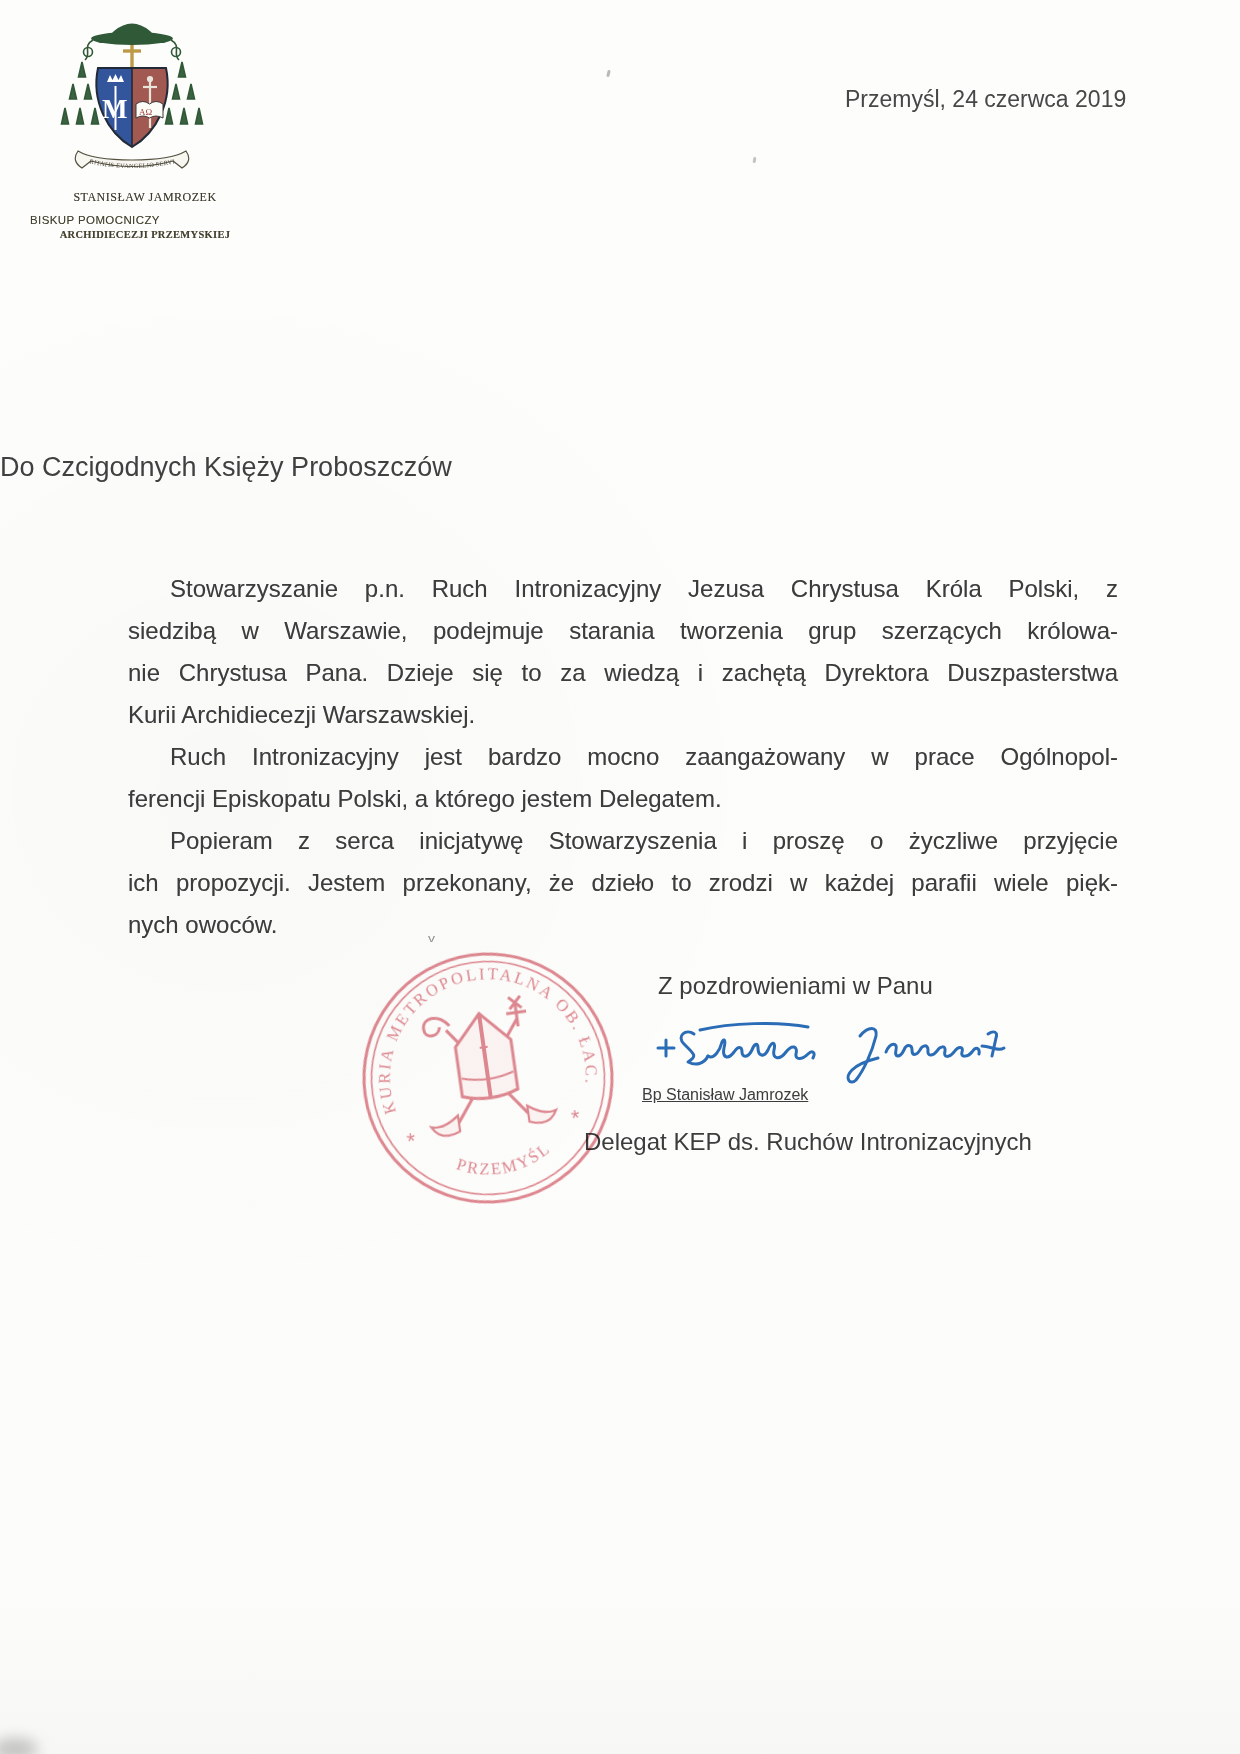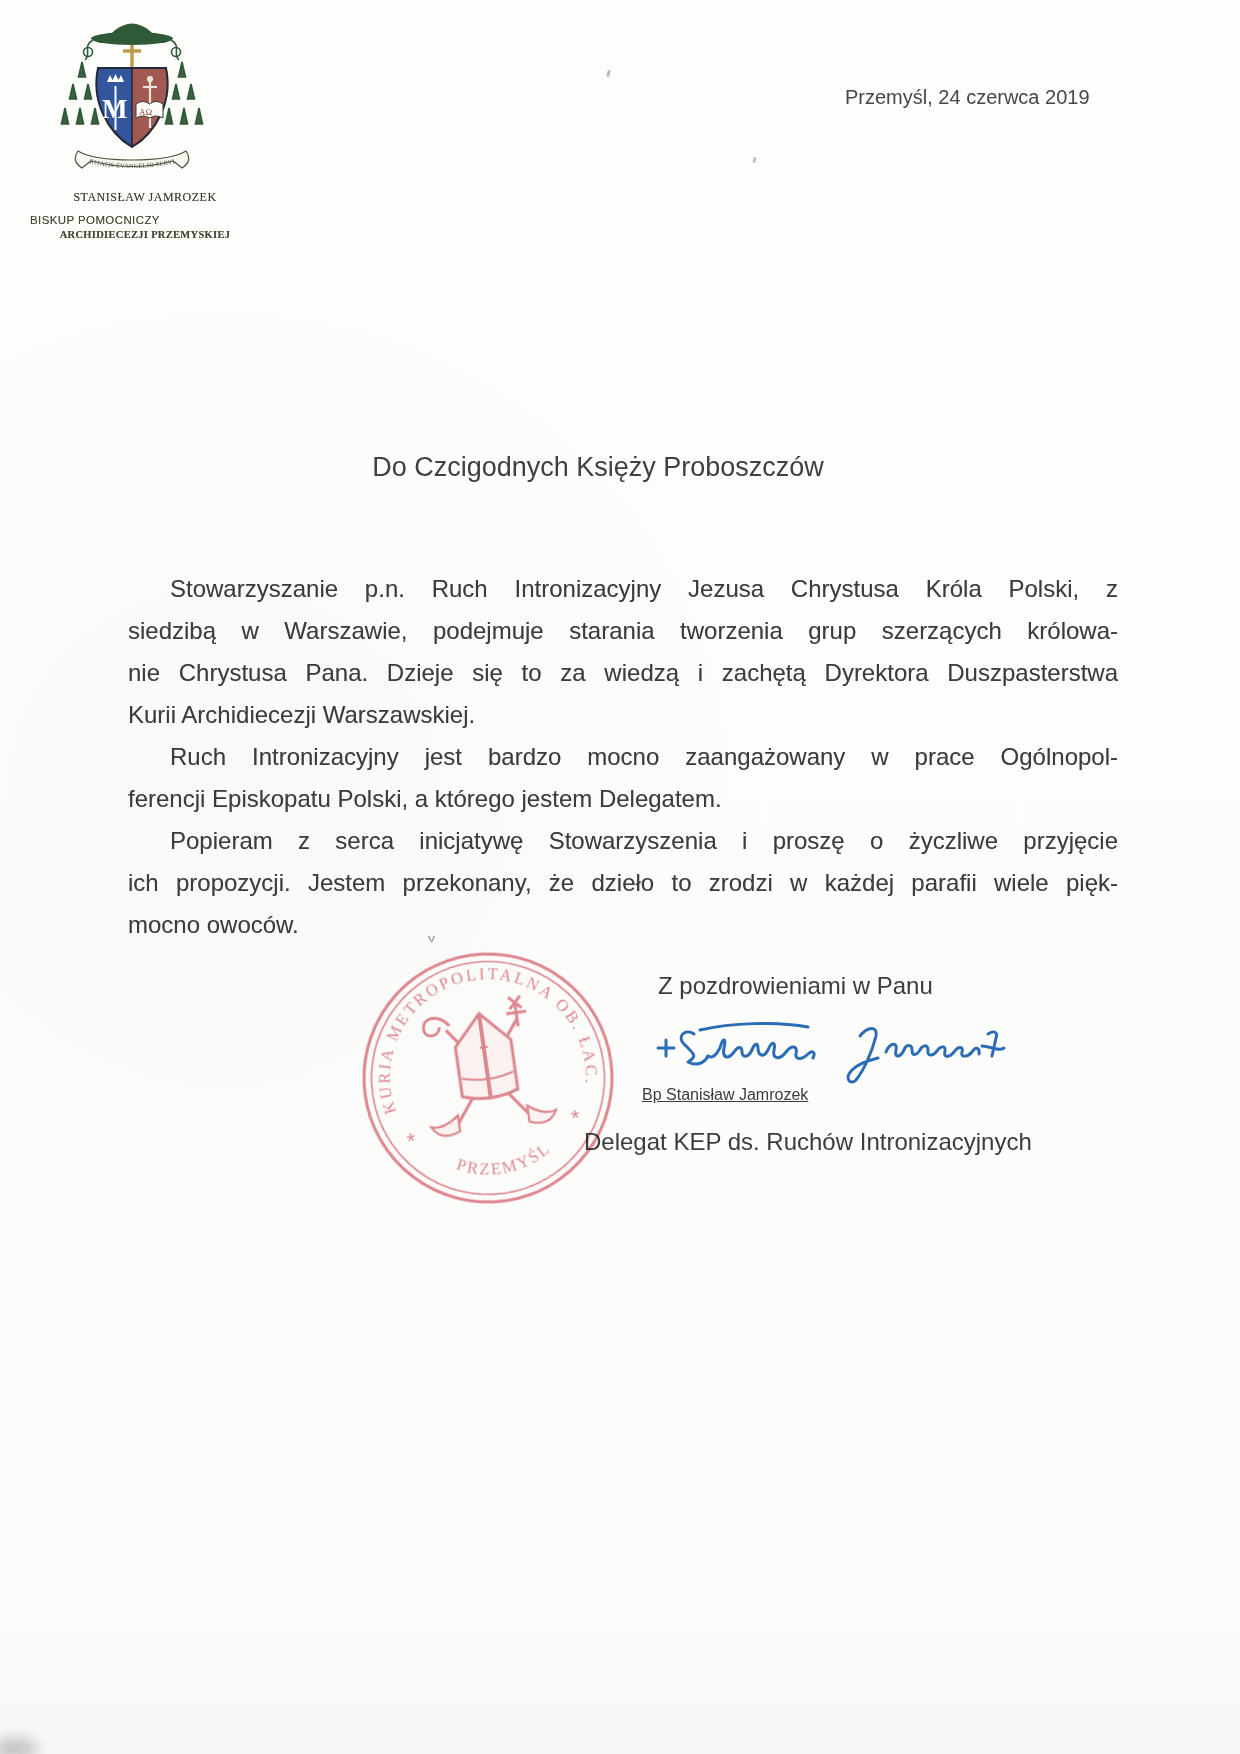--- a/index.html
+++ b/index.html
@@ -17,22 +17,22 @@
   .lh-name{position:absolute;left:30px;top:190px;width:230px;text-align:center;
     font-family:"Liberation Serif", serif;font-size:12px;letter-spacing:.5px;color:#3e3b2e;
     text-shadow:0 0 .6px rgba(62,59,46,.5);}
   .lh-t1{position:absolute;left:30px;top:214px;width:230px;text-align:left;
     font-family:Liberation Sans, sans-serif;font-size:11.5px;letter-spacing:.4px;color:#45422f;
     text-shadow:0 0 .6px rgba(62,59,46,.45);}
   .lh-t2{position:absolute;left:30px;top:229px;width:230px;text-align:center;
     font-family:"Liberation Serif", serif;font-size:10.5px;letter-spacing:.3px;color:#45422f;
     text-shadow:0 0 .6px rgba(62,59,46,.45);font-weight:bold;}
   
-  .dateline{position:absolute;left:845px;top:86px;font-size:20px;color:#474747;}
-  .salutation{position:absolute;left:0;top:452px;width:1196px;text-align:center;
+  .dateline{position:absolute;left:845px;top:86px;font-size:23px;color:#474747;}
+  .salutation{position:absolute;left:0;top:452px;width:1196px;
     font-size:27px;color:#404040;}
   .bodytext{position:absolute;left:128px;top:557px;width:990px;
     font-size:24px;line-height:42px;color:#3c3c3c;
     text-shadow:0 0 .5px rgba(60,60,60,.3);margin-top:11px;}
   .line{text-align:justify;text-align-last:left;}
   .line.j{text-align-last:justify;}
   .line.i{text-indent:42px;}
   .valediction{position:absolute;left:658px;top:972px;font-size:24px;color:#3c3c3c;}
   .sig-name{position:absolute;left:642px;top:1086px;font-size:16px;color:#3c3c3c;text-decoration:underline;}
   .sig-role{position:absolute;left:584px;top:1128px;font-size:24px;color:#3c3c3c;text-align:right;}
@@ -129,21 +129,21 @@
 
   <div class="bodytext">
     <div class="line j i">Stowarzyszanie p.n. Ruch Intronizacyjny Jezusa Chrystusa Króla Polski, z</div>
     <div class="line j">siedzibą w Warszawie, podejmuje starania tworzenia grup szerzących królowa-</div>
     <div class="line j">nie Chrystusa Pana. Dzieje się to za wiedzą i zachętą Dyrektora Duszpasterstwa</div>
     <div class="line">Kurii Archidiecezji Warszawskiej.</div>
     <div class="line j i">Ruch Intronizacyjny jest bardzo mocno zaangażowany w prace Ogólnopol-</div>
     <div class="line">ferencji Episkopatu Polski, a którego jestem Delegatem.</div>
     <div class="line j i">Popieram z serca inicjatywę Stowarzyszenia i proszę o życzliwe przyjęcie</div>
     <div class="line j">ich propozycji. Jestem przekonany, że dzieło to zrodzi w każdej parafii wiele pięk-</div>
-    <div class="line">mocno owoców.</div>
+    <div class="line">nych owoców.</div>
   </div>
 
   <div class="valediction">Z pozdrowieniami w Panu</div>
 
   <svg class="signature" viewBox="0 0 400 80" xmlns="http://www.w3.org/2000/svg" aria-label="+ Stanisław Jamrozek">
     <g stroke="#2b6cb6" stroke-width="3" fill="none" stroke-linecap="round" stroke-linejoin="round">
       <path d="M10,40 h16 M18,32 v16"></path>
       <path d="M46,26 C38,20 28,28 36,36 C46,46 50,48 40,54 C48,58 56,56 60,48"></path>
       <path d="M60,48 C66,52 72,42 74,34 C76,30 78,32 76,40 C74,50 80,52 86,44 C90,38 94,38 94,44 C94,50 100,50 104,42 C106,36 110,34 110,40 C110,48 116,50 120,42 C124,32 128,34 126,42 C124,52 132,52 138,44 C144,36 150,38 148,46 C147,52 154,52 160,46 C164,42 168,44 165,50"></path>
       <path d="M52,22 C82,15 130,13 160,19"></path>

